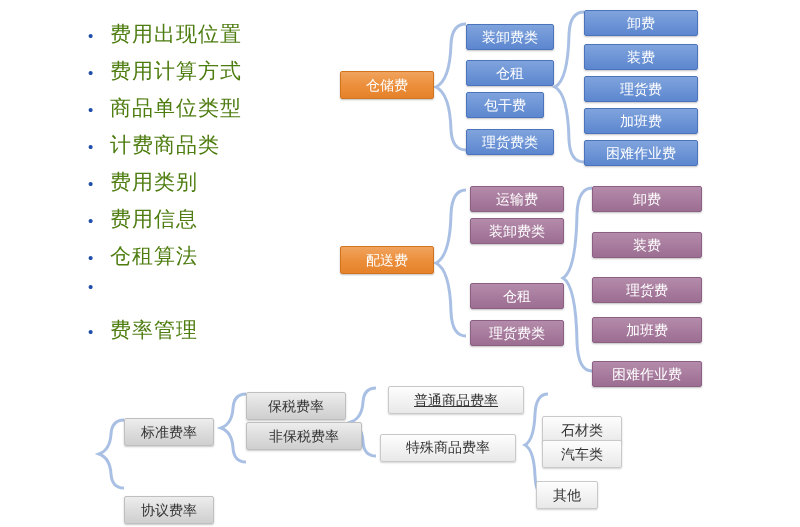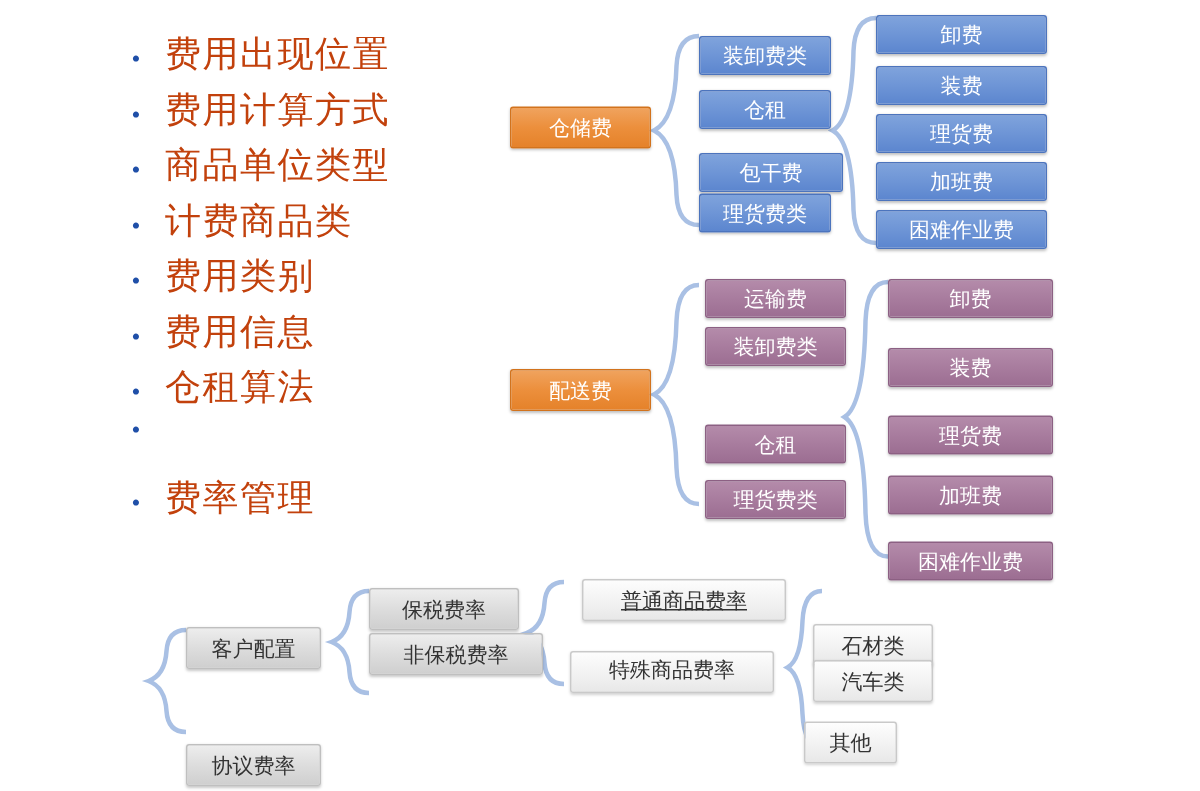--- a/index.html
+++ b/index.html
@@ -32,22 +32,22 @@
     height: 37px;
   }
   .bullet-dot {
     color: #1F4FA8;
     font-size: 15px;
     width: 22px;
     flex: none;
     line-height: 1;
   }
   .bullet-text {
-    color: #c2410c;
-    font-size: 24px;
+    color: #4d7c0f;
+    font-size: 21px;
     letter-spacing: 1px;
     white-space: nowrap;
   }
 
   
   .node {
     position: absolute;
     box-sizing: border-box;
     display: flex;
     align-items: center;
@@ -148,21 +148,21 @@
   <div class="brace" style="left:552px; top:10px;">
     <svg width="34" height="155" viewBox="0 0 34 155">
       <path d="M32 2 Q18 2 17 24 Q16 70 3 77 Q16 84 17 130 Q18 152 32 152" fill="none" stroke="#A9C0E4" stroke-width="3"></path>
     </svg>
   </div>
 
   <div class="node orange" style="left:340px; top:71px; width:94px; height:28px;">仓储费</div>
 
   <div class="node blue" style="left:466px; top:24px; width:88px; height:26px;">装卸费类</div>
   <div class="node blue" style="left:466px; top:60px; width:88px; height:26px;">仓租</div>
-  <div class="node blue" style="left:466px; top:102px; width:96px; height:26px;">包干费</div>
+  <div class="node blue" style="left:466px; top:92px; width:78px; height:26px;">包干费</div>
   <div class="node blue" style="left:466px; top:129px; width:88px; height:26px;">理货费类</div>
 
   <div class="node blue" style="left:584px; top:10px; width:114px; height:26px;">卸费</div>
   <div class="node blue" style="left:584px; top:44px; width:114px; height:26px;">装费</div>
   <div class="node blue" style="left:584px; top:76px; width:114px; height:26px;">理货费</div>
   <div class="node blue" style="left:584px; top:108px; width:114px; height:26px;">加班费</div>
   <div class="node blue" style="left:584px; top:140px; width:114px; height:26px;">困难作业费</div>
 
   <div class="brace" style="left:432px; top:188px;">
     <svg width="36" height="150" viewBox="0 0 36 150">
@@ -206,21 +206,21 @@
       <path d="M28 2 Q16 2 15 16 Q14 32 3 36 Q14 40 15 56 Q16 70 28 70" fill="none" stroke="#A9C0E4" stroke-width="3"></path>
     </svg>
   </div>
 
   <div class="brace" style="left:522px; top:392px;">
     <svg width="28" height="110" viewBox="0 0 28 110">
       <path d="M26 2 Q14 2 13 22 Q12 48 3 53 Q12 58 13 84 Q14 106 26 106" fill="none" stroke="#A9C0E4" stroke-width="3"></path>
     </svg>
   </div>
 
-  <div class="node gray" style="left:124px; top:418px; width:90px; height:28px;">客户配置</div>
+  <div class="node gray" style="left:124px; top:418px; width:90px; height:28px;">标准费率</div>
   <div class="node gray" style="left:124px; top:468px; width:90px; height:28px;margin-top:28px;">协议费率</div>
 
   <div class="node gray" style="left:246px; top:392px; width:100px; height:28px;">保税费率</div>
   <div class="node gray" style="left:246px; top:422px; width:116px; height:28px;">非保税费率</div>
 
   <div class="node white" style="left:388px; top:386px; width:136px; height:28px;text-decoration:underline;">普通商品费率</div>
   <div class="node white" style="left:380px; top:434px; width:136px; height:28px;font-family:Liberation Mono, monospace;">特殊商品费率</div>
 
   <div class="node white" style="left:542px; top:416px; width:80px; height:28px;">石材类</div>
   <div class="node white" style="left:542px; top:440px; width:80px; height:28px;">汽车类</div>

